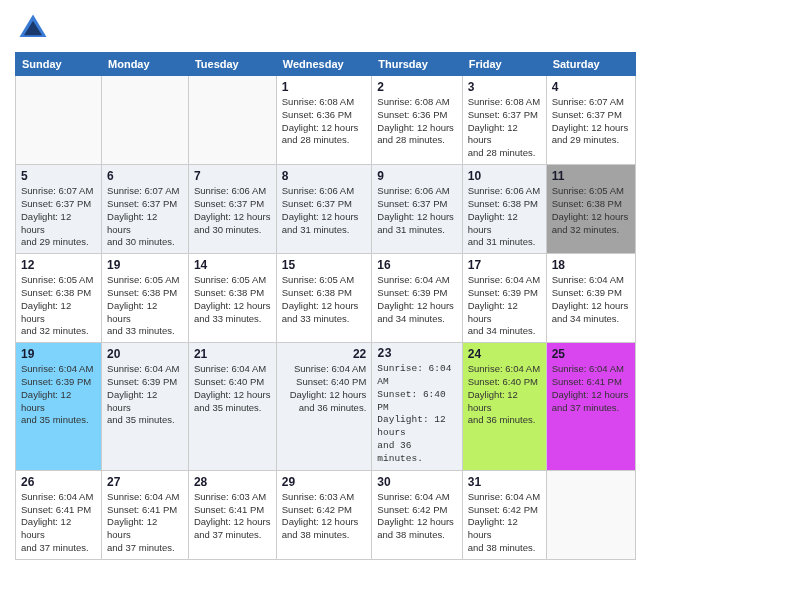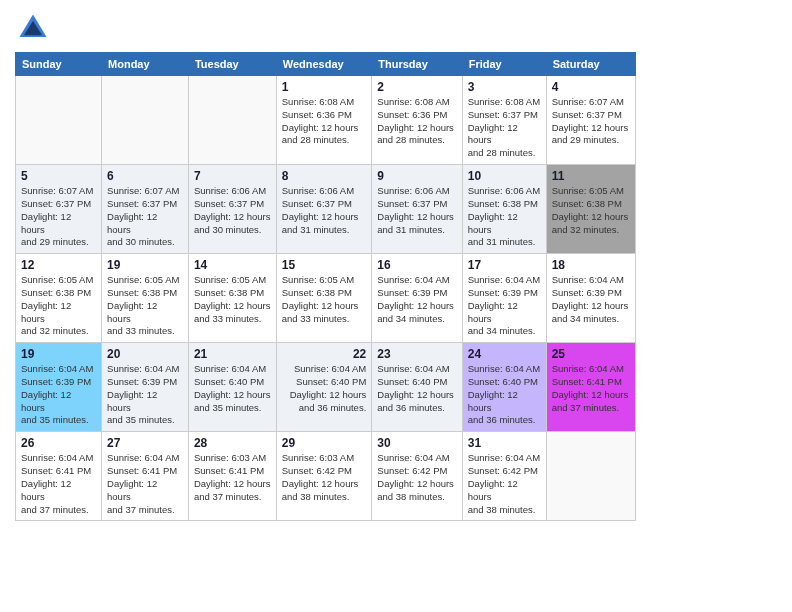--- a/index.html
+++ b/index.html
@@ -288,28 +288,28 @@
 Daylight: 12 hours
 and 35 minutes.</div>
           </td>
           <td style="background: rgb(238, 242, 247); text-align: right;">
             <span class="day-num">22</span>
             <div class="day-info" style="white-space: pre-line;">Sunrise: 6:04 AM
 Sunset: 6:40 PM
 Daylight: 12 hours
 and 36 minutes.</div>
           </td>
-          <td style="background: rgb(238, 242, 247);">
+          <td style="background: rgb(238, 242, 247); font-family: Liberation Mono, monospace;">
             <span class="day-num">23</span>
             <div class="day-info" style="white-space: pre-line;">Sunrise: 6:04 AM
 Sunset: 6:40 PM
 Daylight: 12 hours
 and 36 minutes.</div>
           </td>
-          <td style="background: #c4b5fd;">
+          <td style="background: #bef264;">
             <span class="day-num">24</span>
             <div class="day-info" style="white-space: pre-line;">Sunrise: 6:04 AM
 Sunset: 6:40 PM
 Daylight: 12 hours
 and 36 minutes.</div>
           </td>
           <td style="background: #d946ef;">
             <span class="day-num">25</span>
             <div class="day-info" style="white-space: pre-line;">Sunrise: 6:04 AM
 Sunset: 6:41 PM

